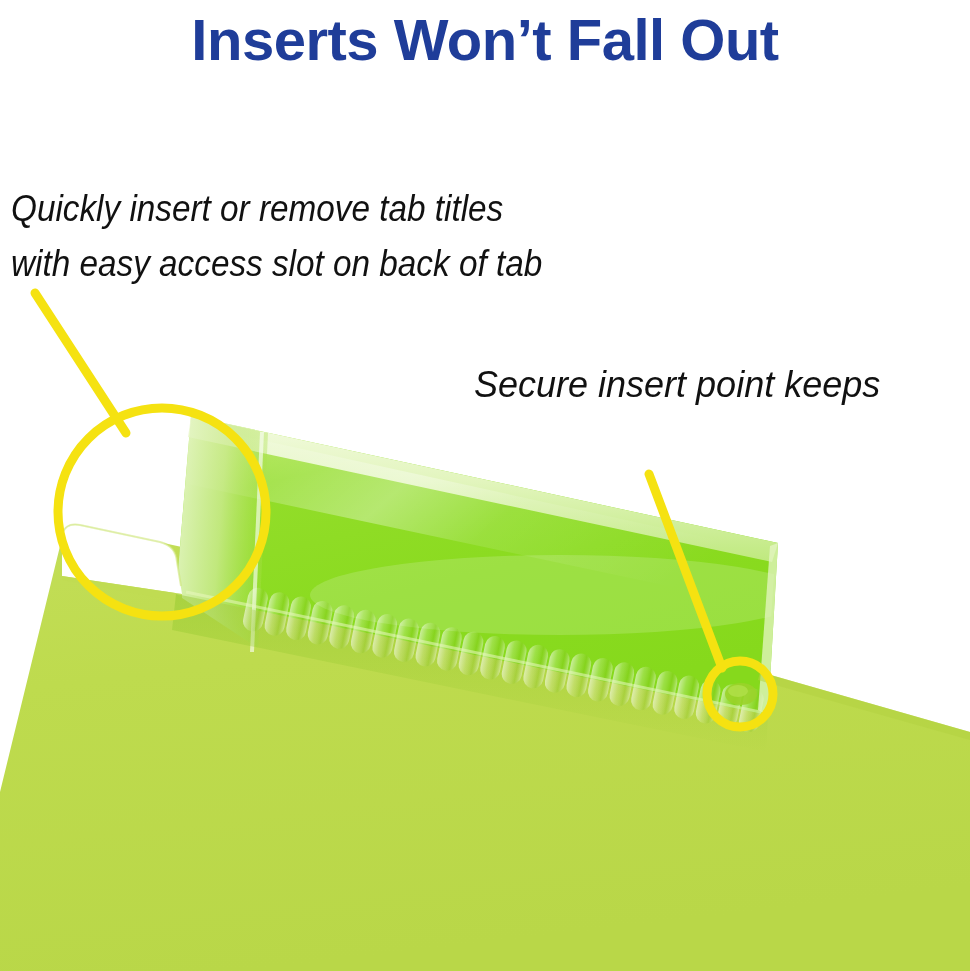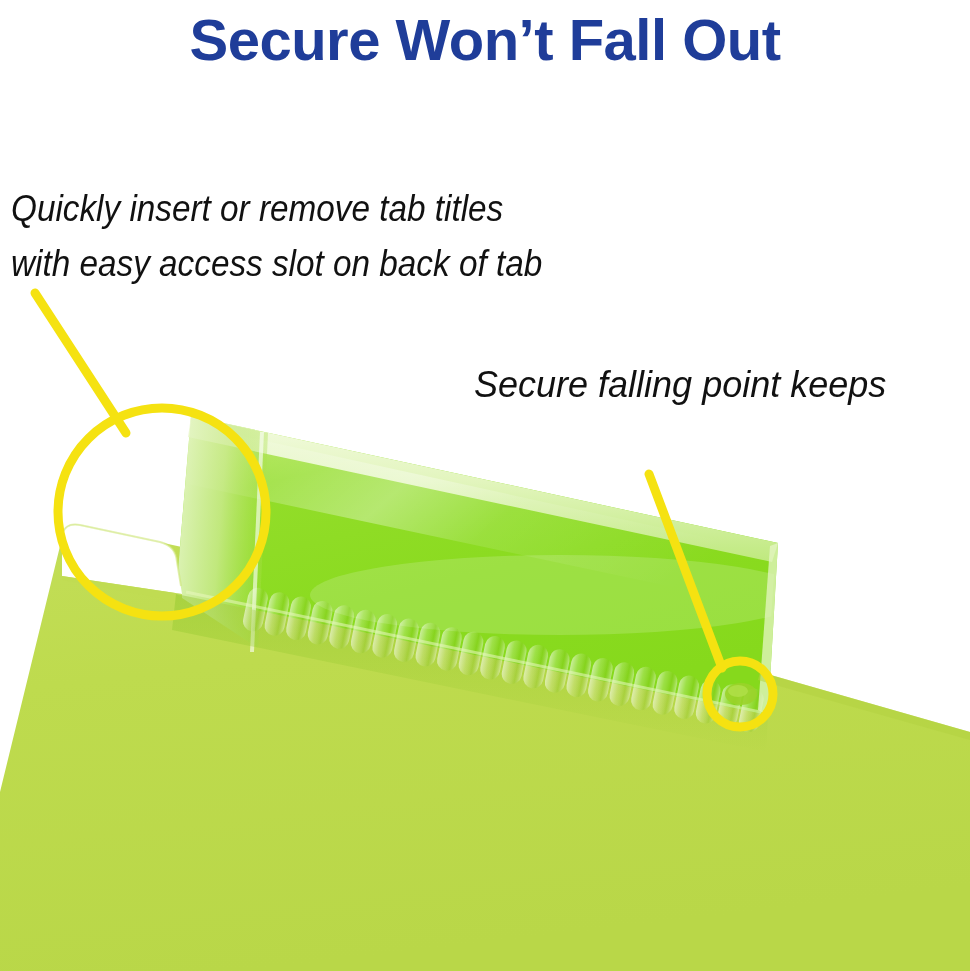--- a/index.html
+++ b/index.html
@@ -78,21 +78,21 @@
     width: 970px;
     height: 971px;
     pointer-events: none;
   }
 </style>
 </head>
 <body>
 
 <div id="stage">
 
-  <div id="headline">Secure Won’t Fall Out</div>
+  <div id="headline">Inserts Won’t Fall Out</div>
 
   <svg id="photo" viewBox="0 0 970 591" preserveAspectRatio="none">
 
     <defs>
 
       <linearGradient id="bodyGrad" x1="0" y1="0" x2="0.25" y2="1">
         <stop offset="0%" stop-color="#c3de58"></stop>
         <stop offset="35%" stop-color="#bedb4e"></stop>
         <stop offset="100%" stop-color="#b9d748"></stop>
       </linearGradient>
@@ -251,16 +251,16 @@
       <circle cx="740" cy="694" r="33" fill="none" stroke="#f5e211" stroke-width="9"></circle>
     </g>
   </svg>
 
   <div class="annotation" id="annotation-left">
     <span class="line">Quickly insert or remove tab titles</span>
     <span class="line">with easy access slot on back of tab</span>
   </div>
 
   <div class="annotation" id="annotation-right">
-    <span class="line">Secure falling point keeps</span>
+    <span class="line">Secure insert point keeps</span>
   </div>
 
 </div>
 
 </body></html>

